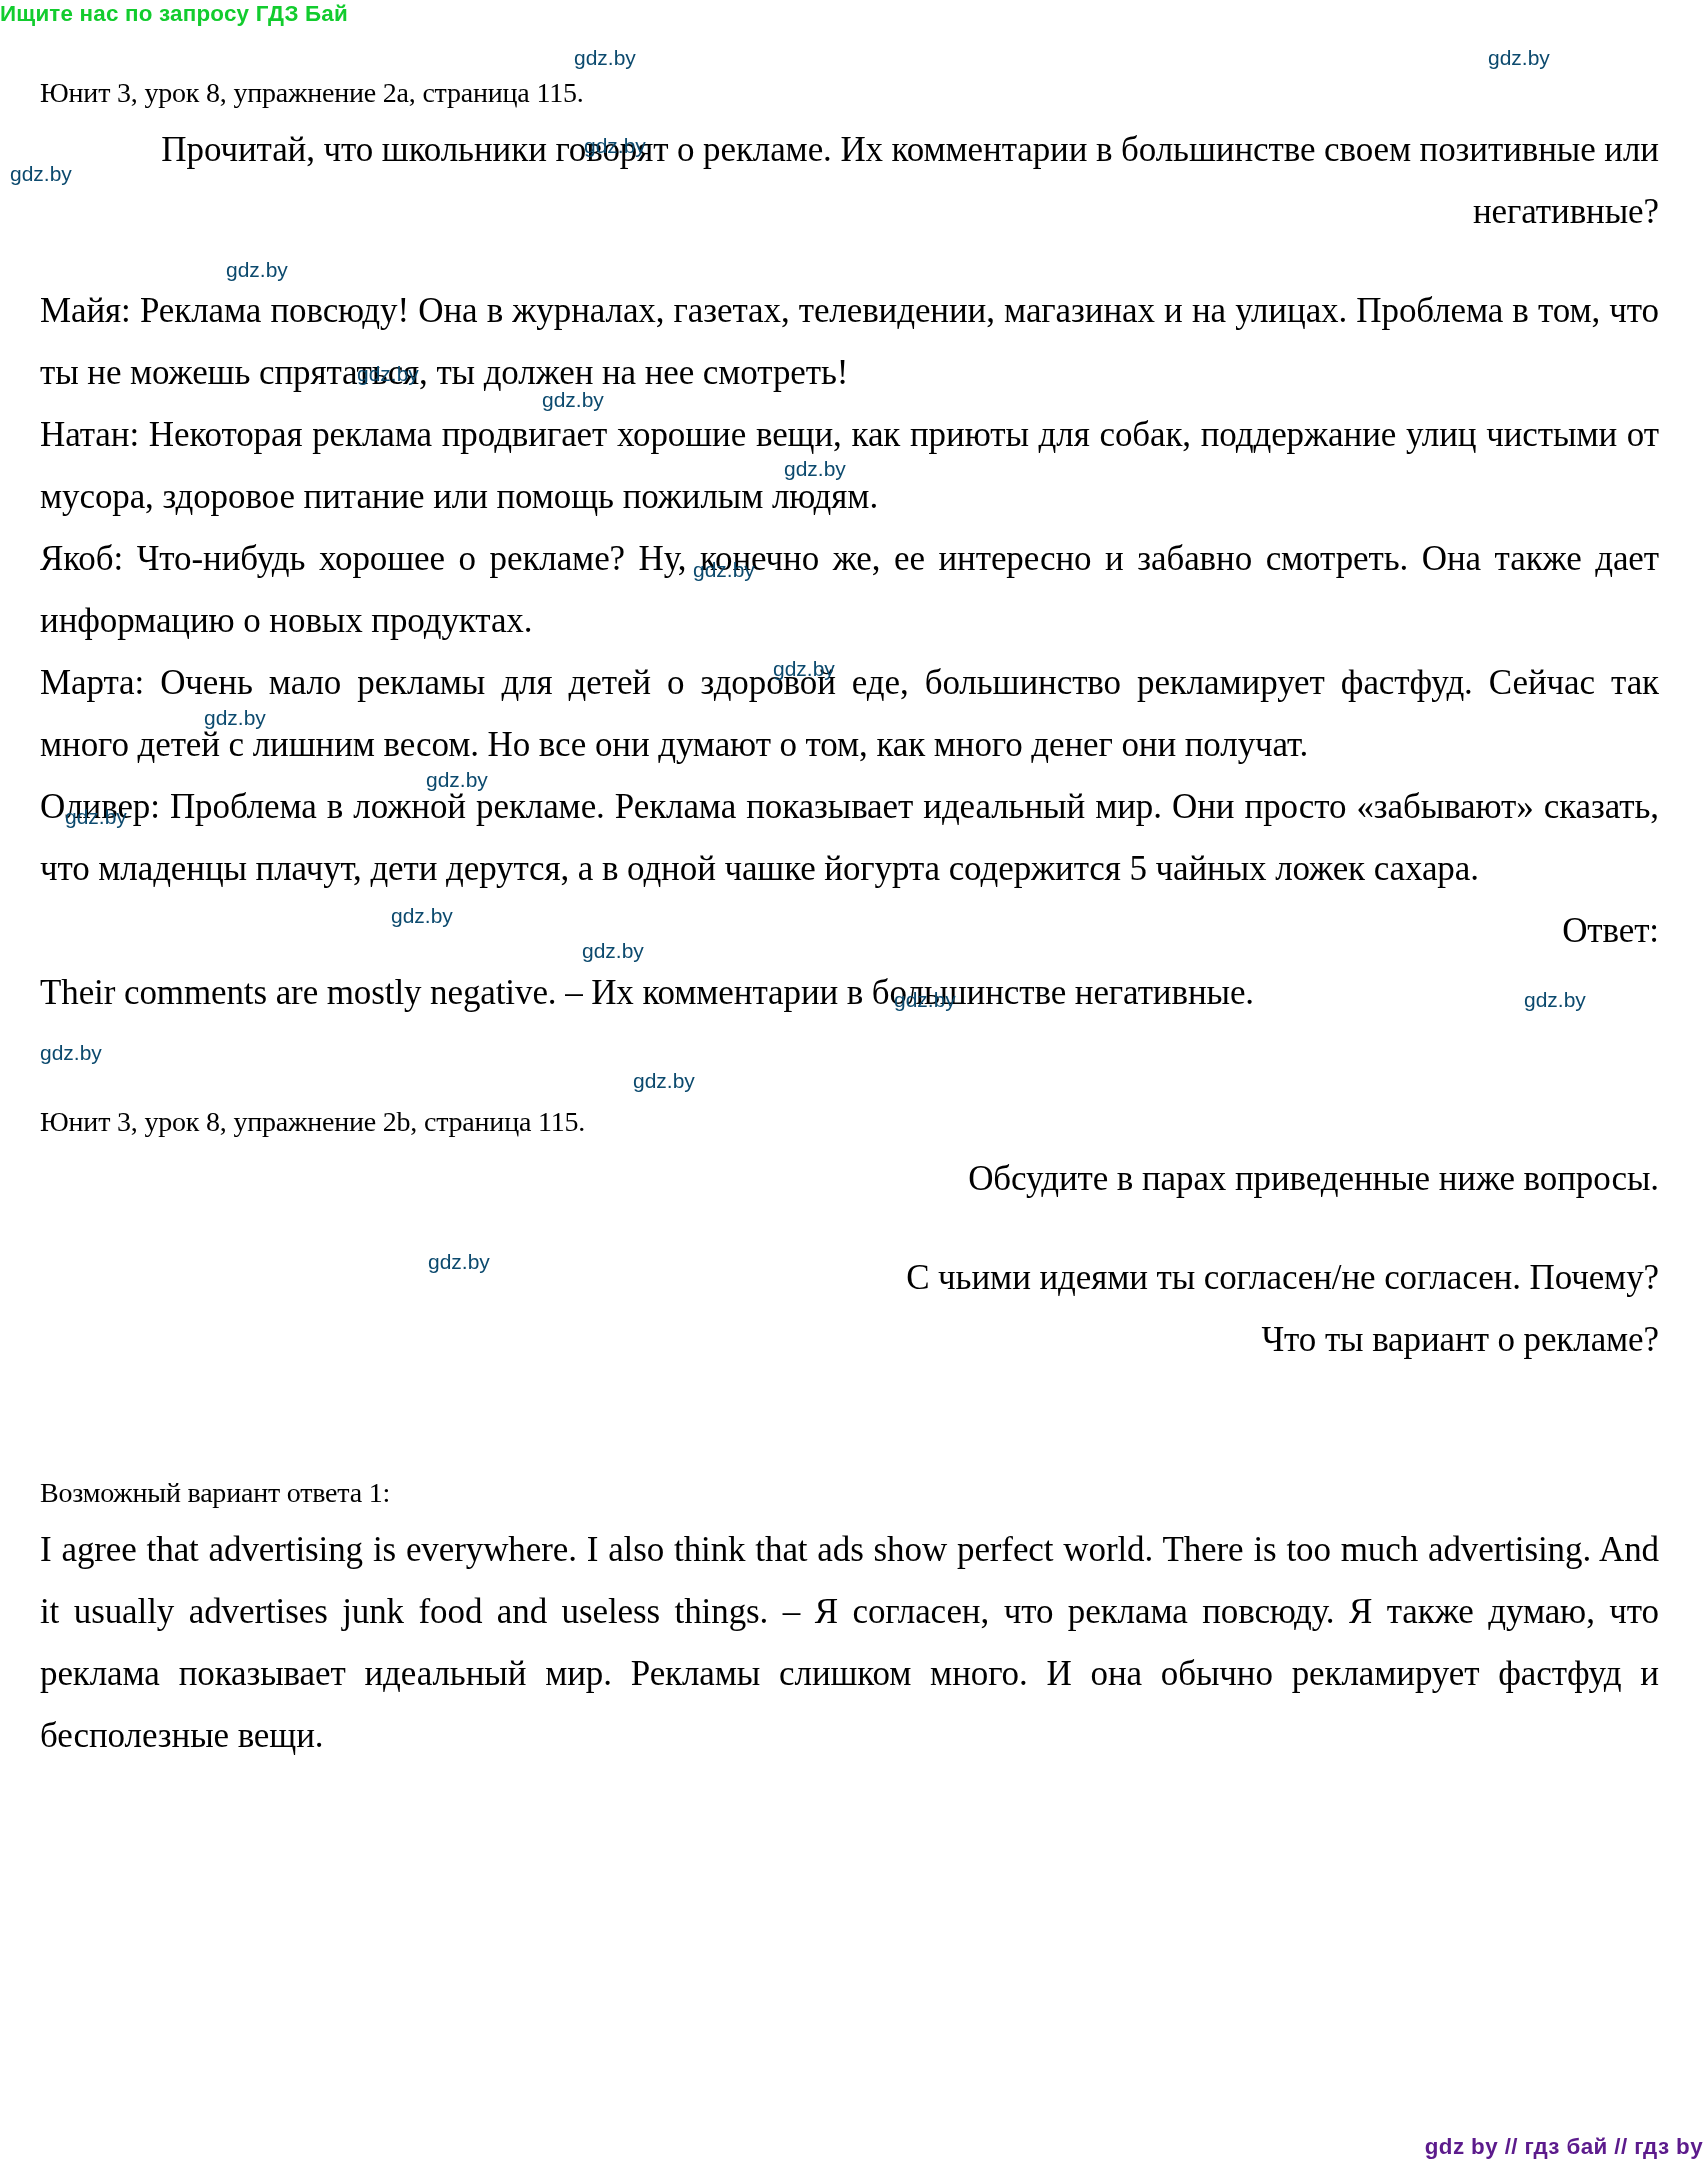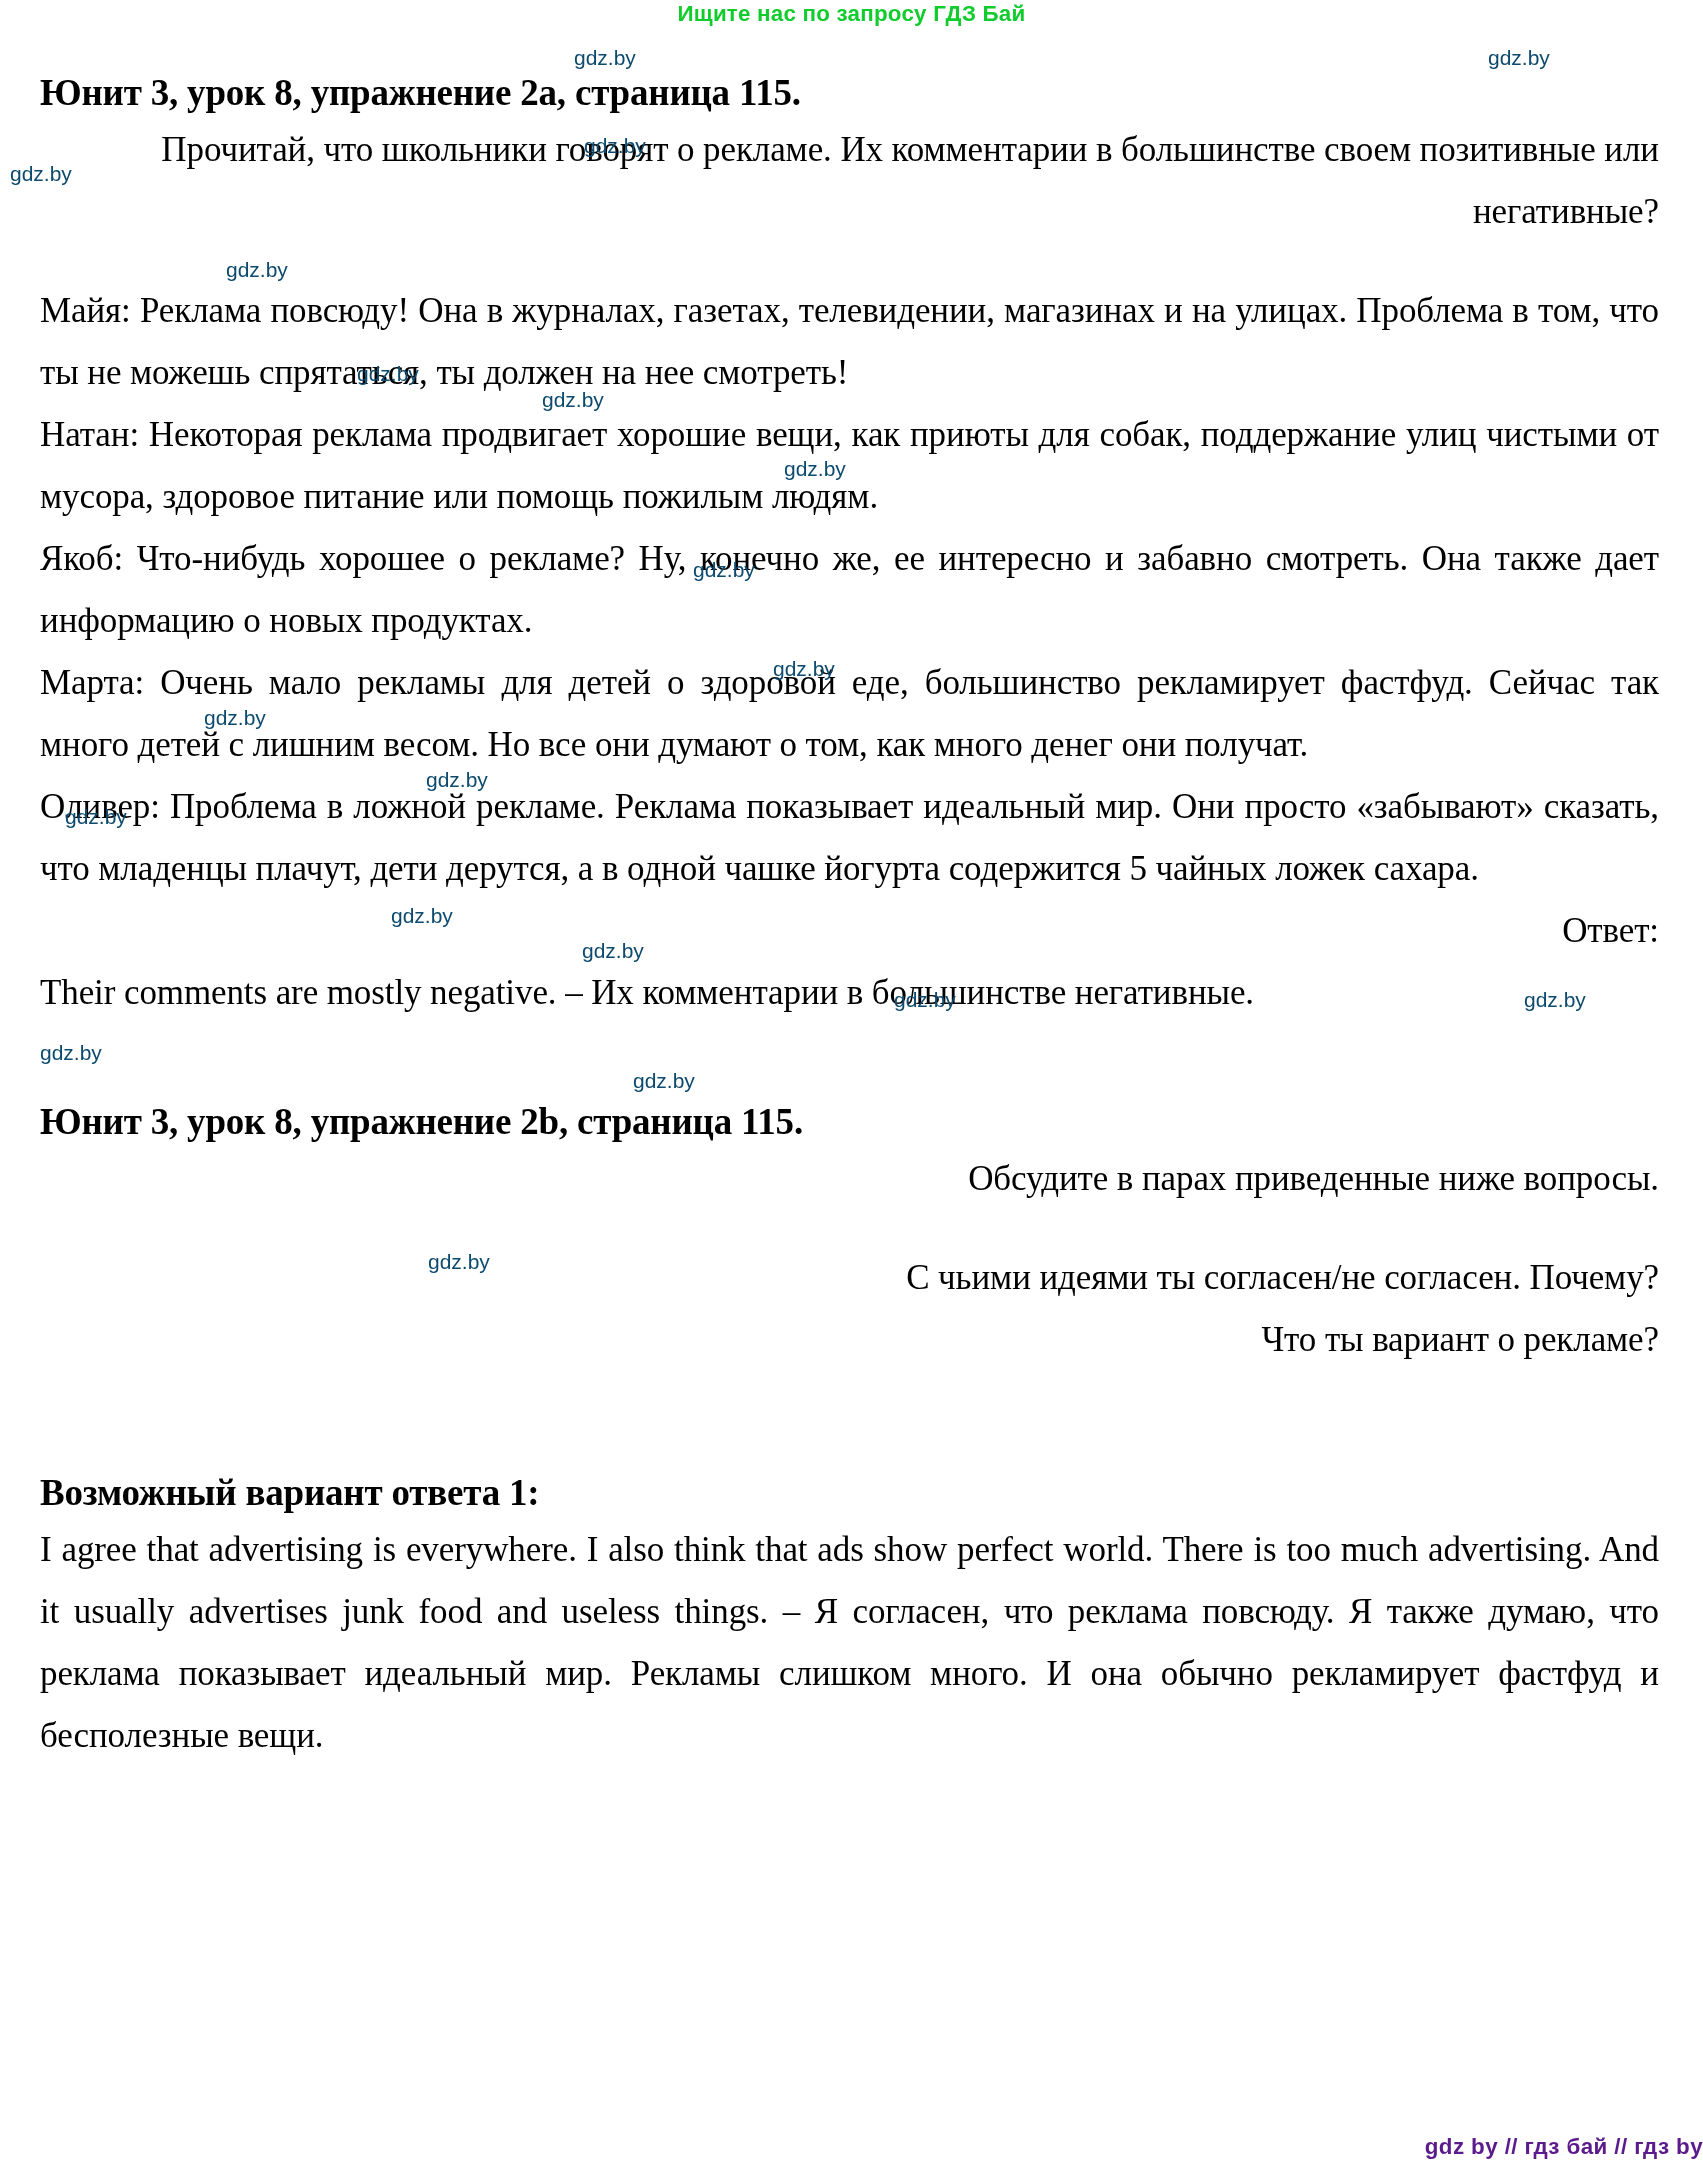--- a/index.html
+++ b/index.html
@@ -17,40 +17,39 @@
     font-family: "Liberation Serif", "DejaVu Serif", serif;
     color: #000000;
   }
 
   
   .promo-banner {
     position: absolute;
     top: 0px;
     left: 0;
     width: 100%;
-    text-align: center;
     font-family: "Liberation Sans", "DejaVu Sans", sans-serif;
     font-weight: bold;
     font-size: 22.4px;
     color: #12cc2e;
     letter-spacing: 0.2px;
     line-height: 27px;
   }
 
   
   .content {
     position: absolute;
     left: 40px;
     top: 71px;
     width: 1619px;
   }
 
   .heading {
-    font-weight: bold;
-    font-size: 37px;
+    font-weight: normal;
+    font-size: 28px;
     line-height: 43px;
     margin: 0 0 5px 0;
     letter-spacing: -0.2px;
   }
 
   .para {
     font-size: 35px;
     line-height: 62px;
     margin: 0;
     text-align: justify;

